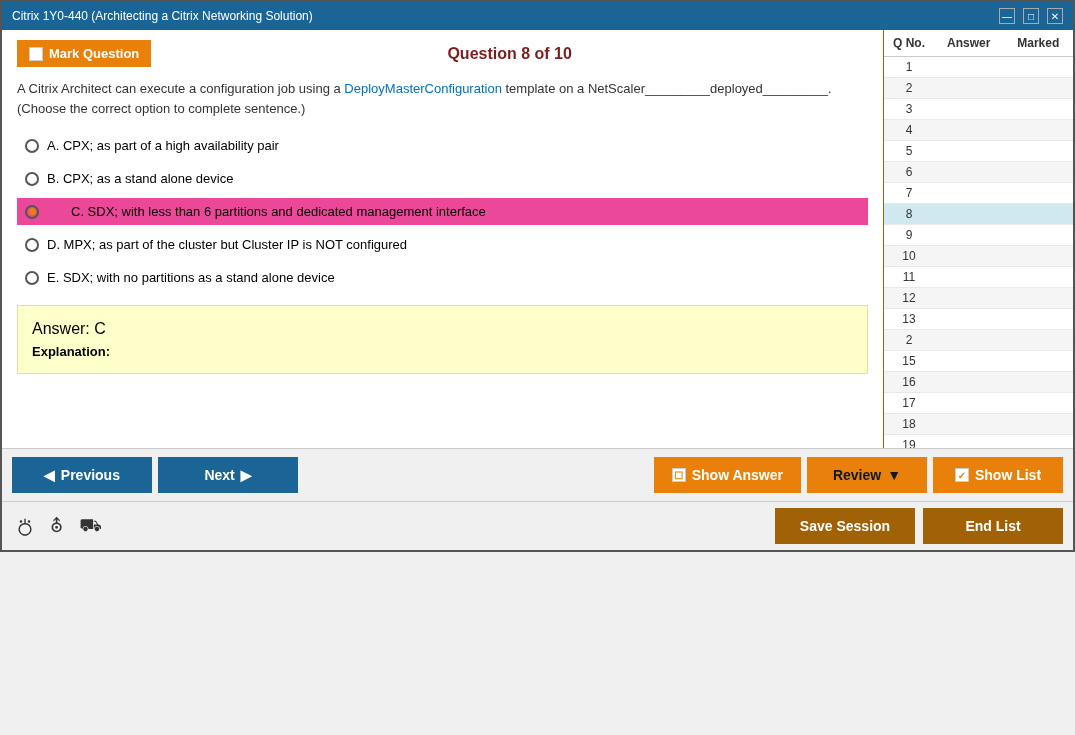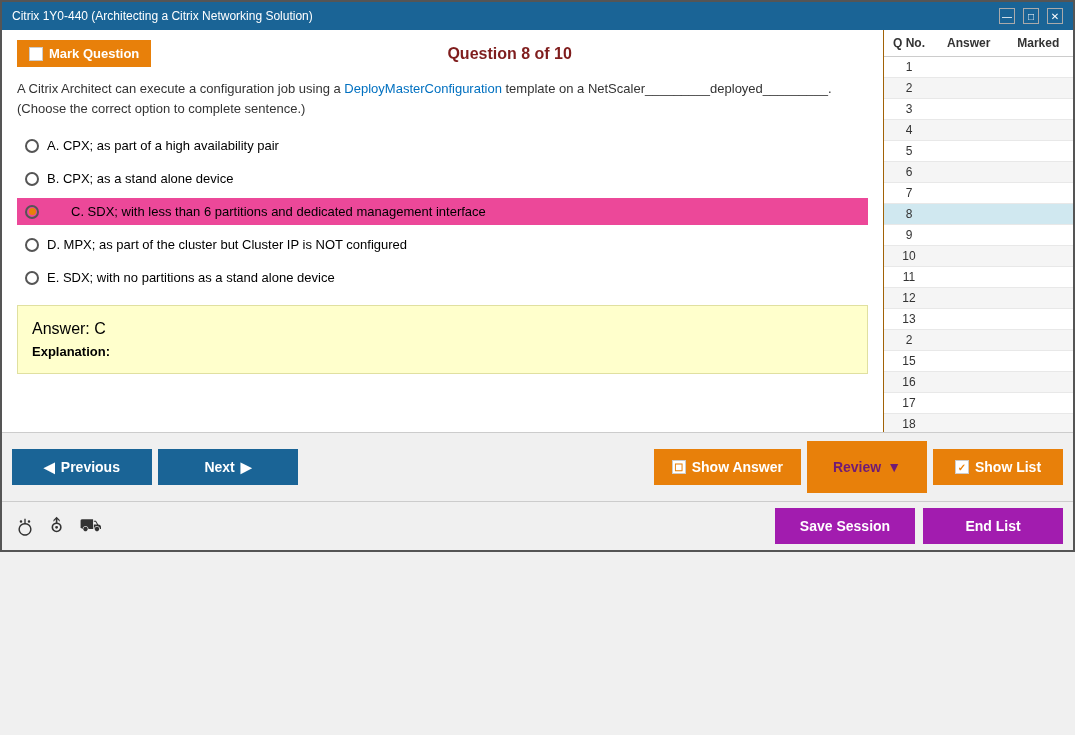--- a/index.html
+++ b/index.html
@@ -252,23 +252,23 @@
       cursor: pointer;
       display: flex;
       align-items: center;
       gap: 6px;
       min-width: 140px;
       justify-content: center;
     }
 
     .review-btn {
       background: #e8800a;
-      color: #701a75;
-      border: none;
-      padding: 18px 18px;
+      color: #0f172a;
+      border: none;
+      padding: 10px 18px;
       font-size: 14px;
       font-weight: bold;
       cursor: pointer;
       display: flex;
       align-items: center;
       gap: 6px;
       min-width: 120px;
       justify-content: center;
     }
 
@@ -299,21 +299,21 @@
     .zoom-btn {
       background: transparent;
       border: none;
       font-size: 18px;
       cursor: pointer;
       color: #333;
       padding: 2px 4px;
     }
 
     .action-btn {
-      background: #a21caf;
+      background: #a16207;
       color: #fff;
       border: none;
       padding: 10px 20px;
       font-size: 14px;
       font-weight: bold;
       cursor: pointer;
       min-width: 140px;
       justify-content: center;
     }
 

